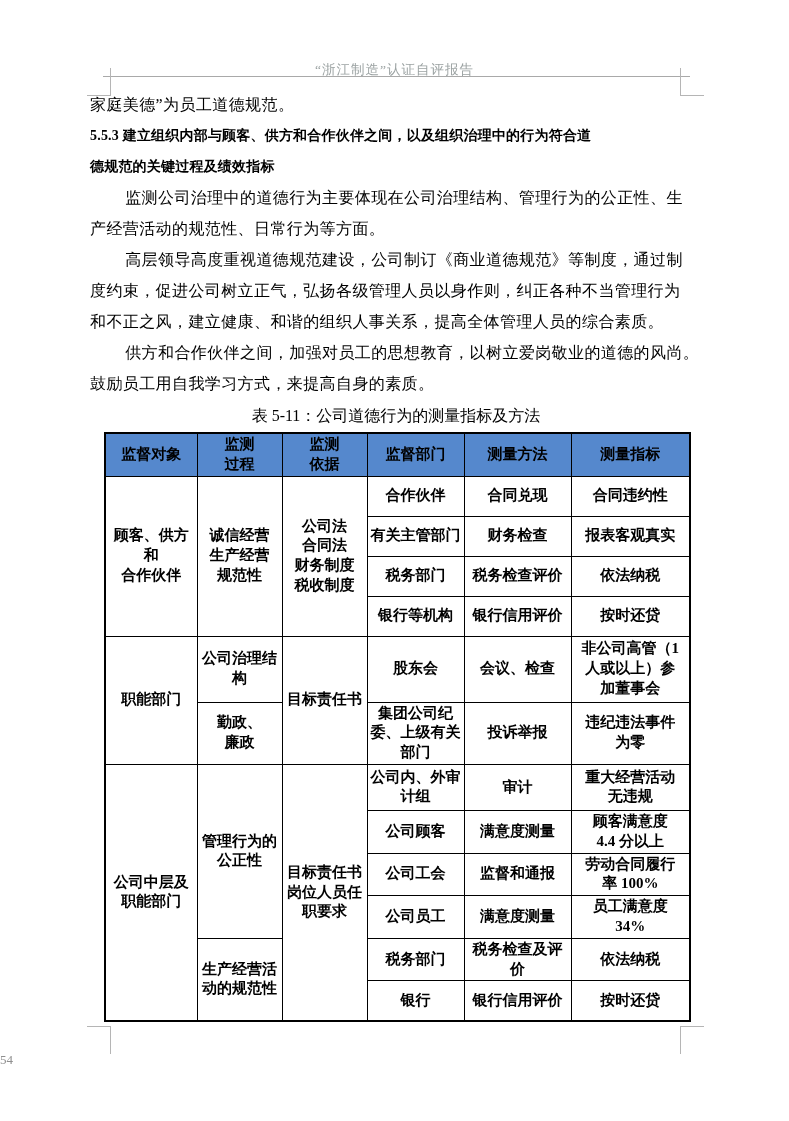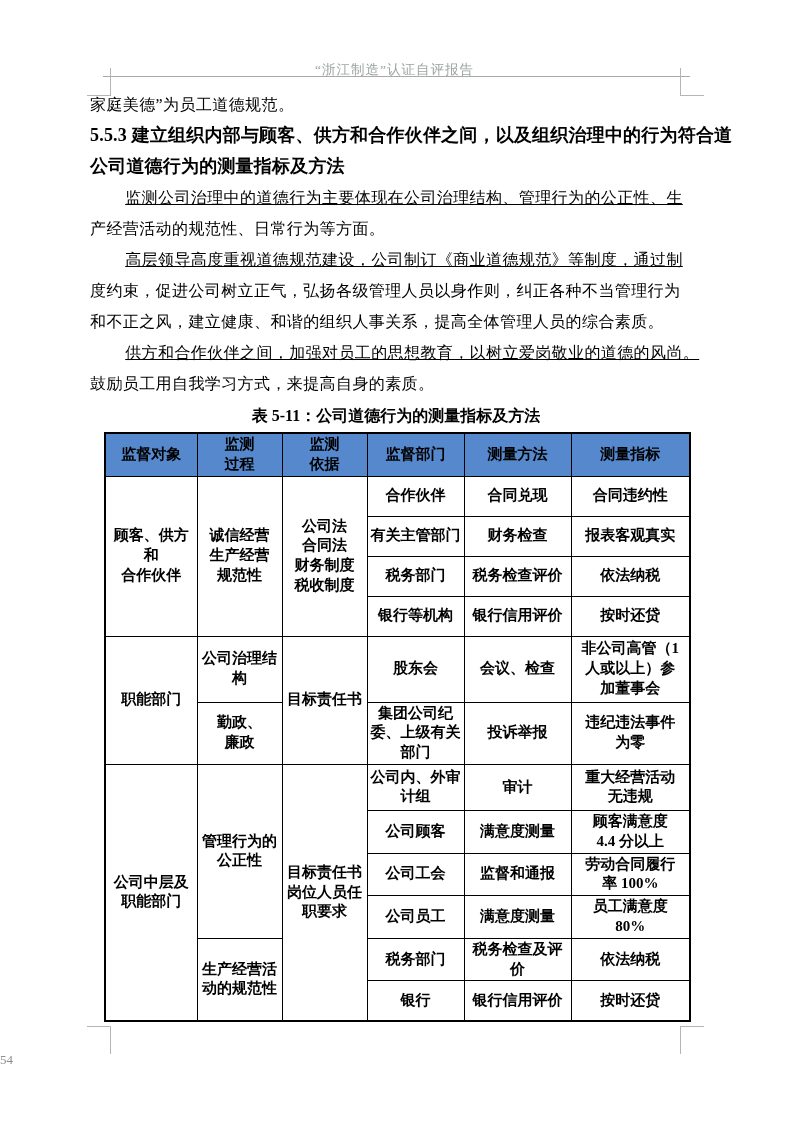--- a/index.html
+++ b/index.html
@@ -10,23 +10,23 @@
         font-size:13.5px;color:#9CA3A3;letter-spacing:1px;margin-top:25px;}
   .header-rule{position:absolute;top:76px;left:103px;width:587px;height:1px;background:#a9a9a9;}
   .mark{position:absolute;width:23px;height:27px;}
   .mark-tl{left:87px;top:68px;border-right:1px solid #b5b5b5;border-bottom:1px solid #b5b5b5;}
   .mark-tr{left:680px;top:68px;border-left:1px solid #b5b5b5;border-bottom:1px solid #b5b5b5;}
   .mark-bl{left:87px;top:1026px;border-right:1px solid #b5b5b5;border-top:1px solid #b5b5b5;}
   .mark-br{left:680px;top:1026px;border-left:1px solid #b5b5b5;border-top:1px solid #b5b5b5;}
   
   .content{position:absolute;top:89px;left:90px;width:612px;}
   .line{height:31px;line-height:31px;font-size:16px;letter-spacing:0.4px;white-space:nowrap;}
-  .line.indent{text-indent:2.2em;text-decoration:underline;}
-  .line.hd{font-weight:bold;font-size:18px;letter-spacing:0.2px;}
-  .caption{height:33px;line-height:33px;text-align:center;font-weight:bold;font-size:16px;}
+  .line.indent{text-indent:2.2em;}
+  .line.hd{font-weight:bold;font-size:14px;letter-spacing:0.2px;}
+  .caption{height:33px;line-height:33px;text-align:center;font-weight:normal;font-size:16px;}
   
   table.ethics{border-collapse:collapse;table-layout:fixed;width:585px;margin-left:14px;
         border:2.5px solid #000;}
   table.ethics td,table.ethics th{border:1px solid #000;text-align:center;vertical-align:middle;
         font-size:15px;font-weight:bold;padding:1px 2px;white-space:pre-line;line-height:1.32;
         overflow:hidden;}
   table.ethics th{background:#5588CD;font-weight:bold;}
   tr.rh{height:42px;} tr.r40{height:40px;} tr.r66{height:66px;} tr.r50{height:50px;padding-left:36px;}
   tr.r46{height:46px;} tr.r42{height:42px;}
   
@@ -42,21 +42,21 @@
   <div class="header-rule"></div>
   <div class="mark mark-tl"></div>
   <div class="mark mark-tr"></div>
   <div class="mark mark-bl"></div>
   <div class="mark mark-br"></div>
 
   <div class="content">
     <div class="line">家庭美德”为员工道德规范。</div>
 
     <div class="line hd">5.5.3 建立组织内部与顾客、供方和合作伙伴之间，以及组织治理中的行为符合道</div>
-    <div class="line hd">公司道德行为的测量指标及方法</div>
+    <div class="line hd">德规范的关键过程及绩效指标</div>
 
     <div class="line indent">监测公司治理中的道德行为主要体现在公司治理结构、管理行为的公正性、生</div>
     <div class="line">产经营活动的规范性、日常行为等方面。</div>
 
     <div class="line indent">高层领导高度重视道德规范建设，公司制订《商业道德规范》等制度，通过制</div>
     <div class="line">度约束，促进公司树立正气，弘扬各级管理人员以身作则，纠正各种不当管理行为</div>
     <div class="line">和不正之风，建立健康、和谐的组织人事关系，提高全体管理人员的综合素质。</div>
 
     <div class="line indent">供方和合作伙伴之间，加强对员工的思想教育，以树立爱岗敬业的道德的风尚。</div>
     <div class="line">鼓励员工用自我学习方式，来提高自身的素质。</div>
@@ -157,21 +157,21 @@
       <tr class="r40">
         <td>公司工会</td>
         <td>监督和通报</td>
         <td>劳动合同履行
 率 100%</td>
       </tr>
       <tr class="r40">
         <td>公司员工</td>
         <td>满意度测量</td>
         <td>员工满意度
-80%</td>
+34%</td>
       </tr>
       <tr class="r42">
         <td rowspan="2">生产经营活
 动的规范性</td>
         <td>税务部门</td>
         <td>税务检查及评
 价</td>
         <td>依法纳税</td>
       </tr>
       <tr class="r40">

